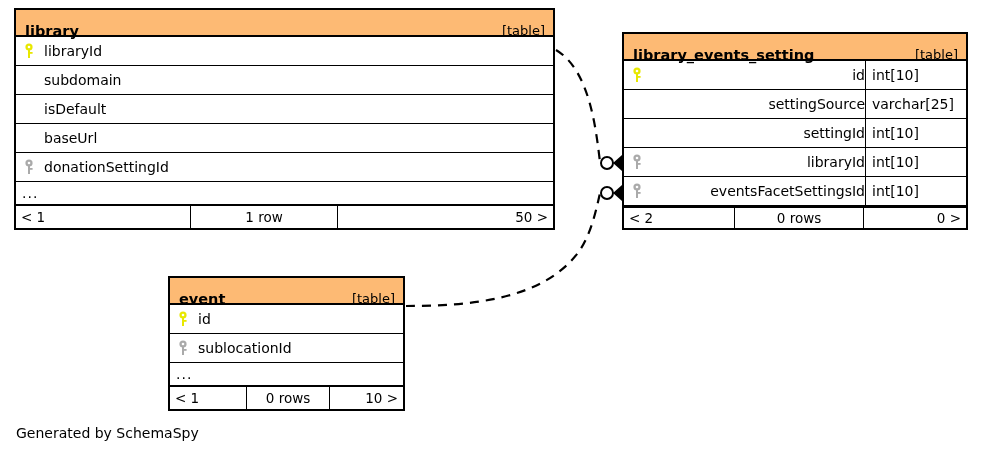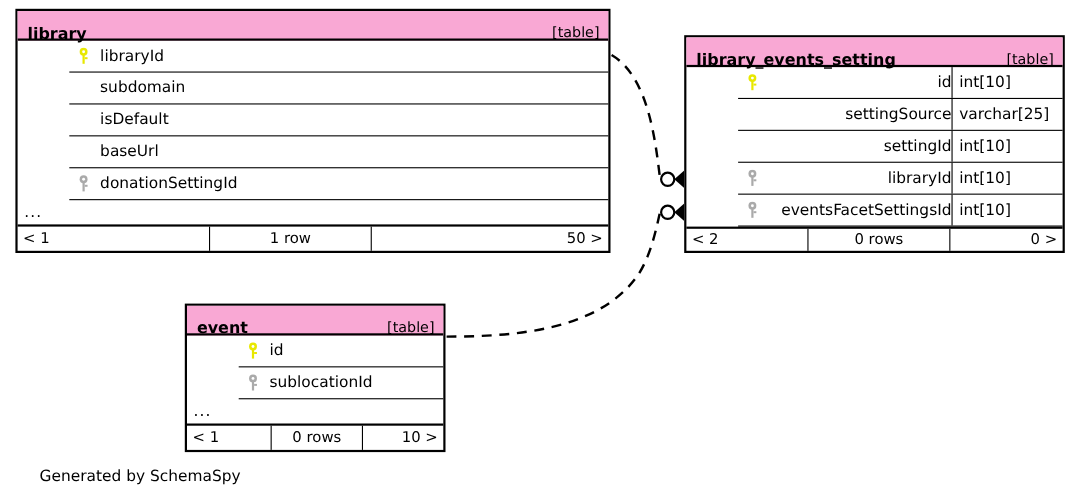--- a/index.html
+++ b/index.html
@@ -33,40 +33,39 @@
 
   .er-row {
     display: flex;
     box-sizing: border-box;
     border-bottom: 1px solid #000000;
     align-items: center;
   }
   .er-row:last-child { border-bottom: none; }
 
   .er-header {
-    background: #f9a8d4;
+    background: #fdba74;
     font-weight: bold;
     font-size: 14.5px;
     color: #000;
     padding: 16px 8px 0 9px;
     height: 27px;
     justify-content: space-between;
     border-bottom: 2px solid #000000;
   }
   .er-header .tbl-name { white-space: nowrap; }
   .er-header .tbl-tag {
     font-weight: normal;
     font-size: 13px;
   }
 
   .er-col {
     height: 29px;
     font-size: 14px;
     color: #000;
-    margin-left: 47px;
   }
   .er-col .col-key {
     width: 26px;
     min-width: 26px;
     display: flex;
     align-items: center;
     justify-content: center;
   }
   .er-col .col-name {
     flex: 1;
@@ -129,21 +128,21 @@
   #table-library-events-setting .foot-rows { width: 130px; }
   #table-library-events-setting .foot-next { flex: 1; }
 
   #table-event       { left: 168px; top: 276px; width: 237px; }
   #table-event .foot-prev { width: 76px; }
   #table-event .foot-rows { width: 84px; }
   #table-event .foot-next { flex: 1; }
 
   #generated-by {
     position: absolute;
-    left: 36px;
+    left: 16px;
     top: 425px;
     font-size: 14px;
     color: #000;
   }
 </style>
 </head>
 <body>
 
 <svg id="diagram-canvas" viewBox="0 0 984 453" xmlns="http://www.w3.org/2000/svg">
 

